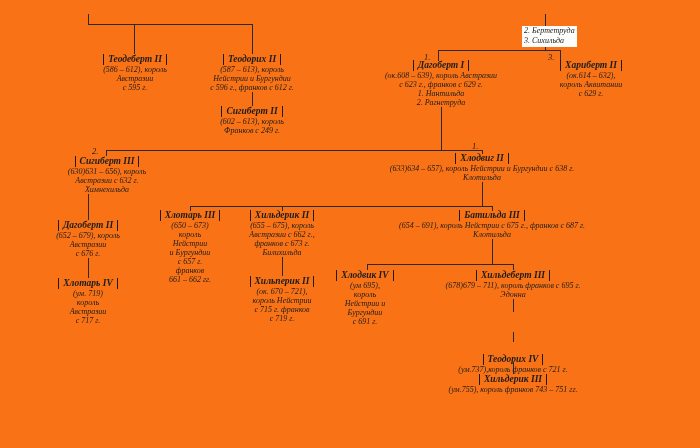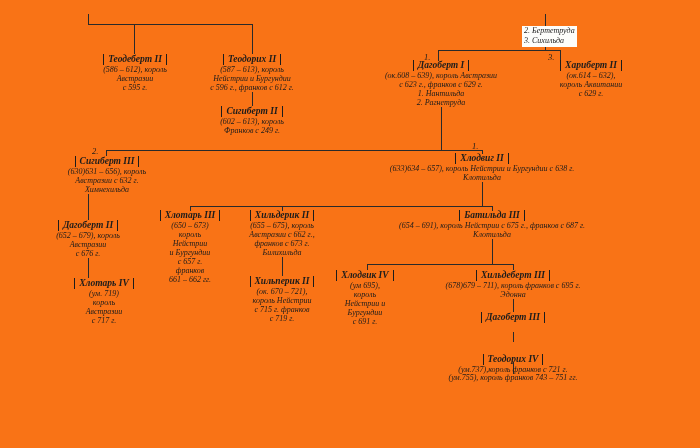--- a/index.html
+++ b/index.html
@@ -171,21 +171,21 @@
   </div>
 
   <div class="box" style="left:381px;top:210px;width:222px">
     <div class="nmrow"><span class="nm">Батильда III</span></div>
     <div>
         <div class="pline">(654 – 691), король Нейстрии с 675 г., франков с 687 г.</div>
         <div class="pline">Клотильда</div>
       </div>
   </div>
 
-  <div class="box" style="left:60px;top:278px;width:88px">
+  <div class="box" style="left:44px;top:278px;width:88px">
     <div class="nmrow"><span class="nm">Хлотарь IV</span></div>
     <div>
         <div class="pline">(ум. 719)</div>
         <div class="pline">король</div>
         <div class="pline">Австразии</div>
         <div class="pline">с 717 г.</div>
       </div>
   </div>
 
   <div class="box" style="left:228px;top:276px;width:108px">
@@ -211,29 +211,29 @@
 
   <div class="box" style="left:418px;top:270px;width:190px">
     <div class="nmrow"><span class="nm">Хильдеберт III</span></div>
     <div>
         <div class="pline">(678)679 – 711), король франков с 695 г.</div>
         <div class="pline">Эдонна</div>
       </div>
   </div>
 
   <div class="box" style="left:428px;top:312px;width:170px">
-    <div class="nmrow"><span class="nm">Дагоберт III</span></div>
   </div>
 
   <div class="box" style="left:430px;top:354px;width:166px">
     <div class="nmrow"><span class="nm">Теодорих IV</span></div>
     <div>
         <div class="pline">(ум.737),король франков с 721 г.</div>
       </div>
   </div>
 
   <div class="box" style="left:420px;top:374px;width:186px">
+    <div class="nmrow"><span class="nm">Хильдерик III</span></div>
     <div>
         <div class="pline">(ум.755), король франков 743 – 751 гг.</div>
       </div>
   </div>
 
 </div>
 
 </body></html>

